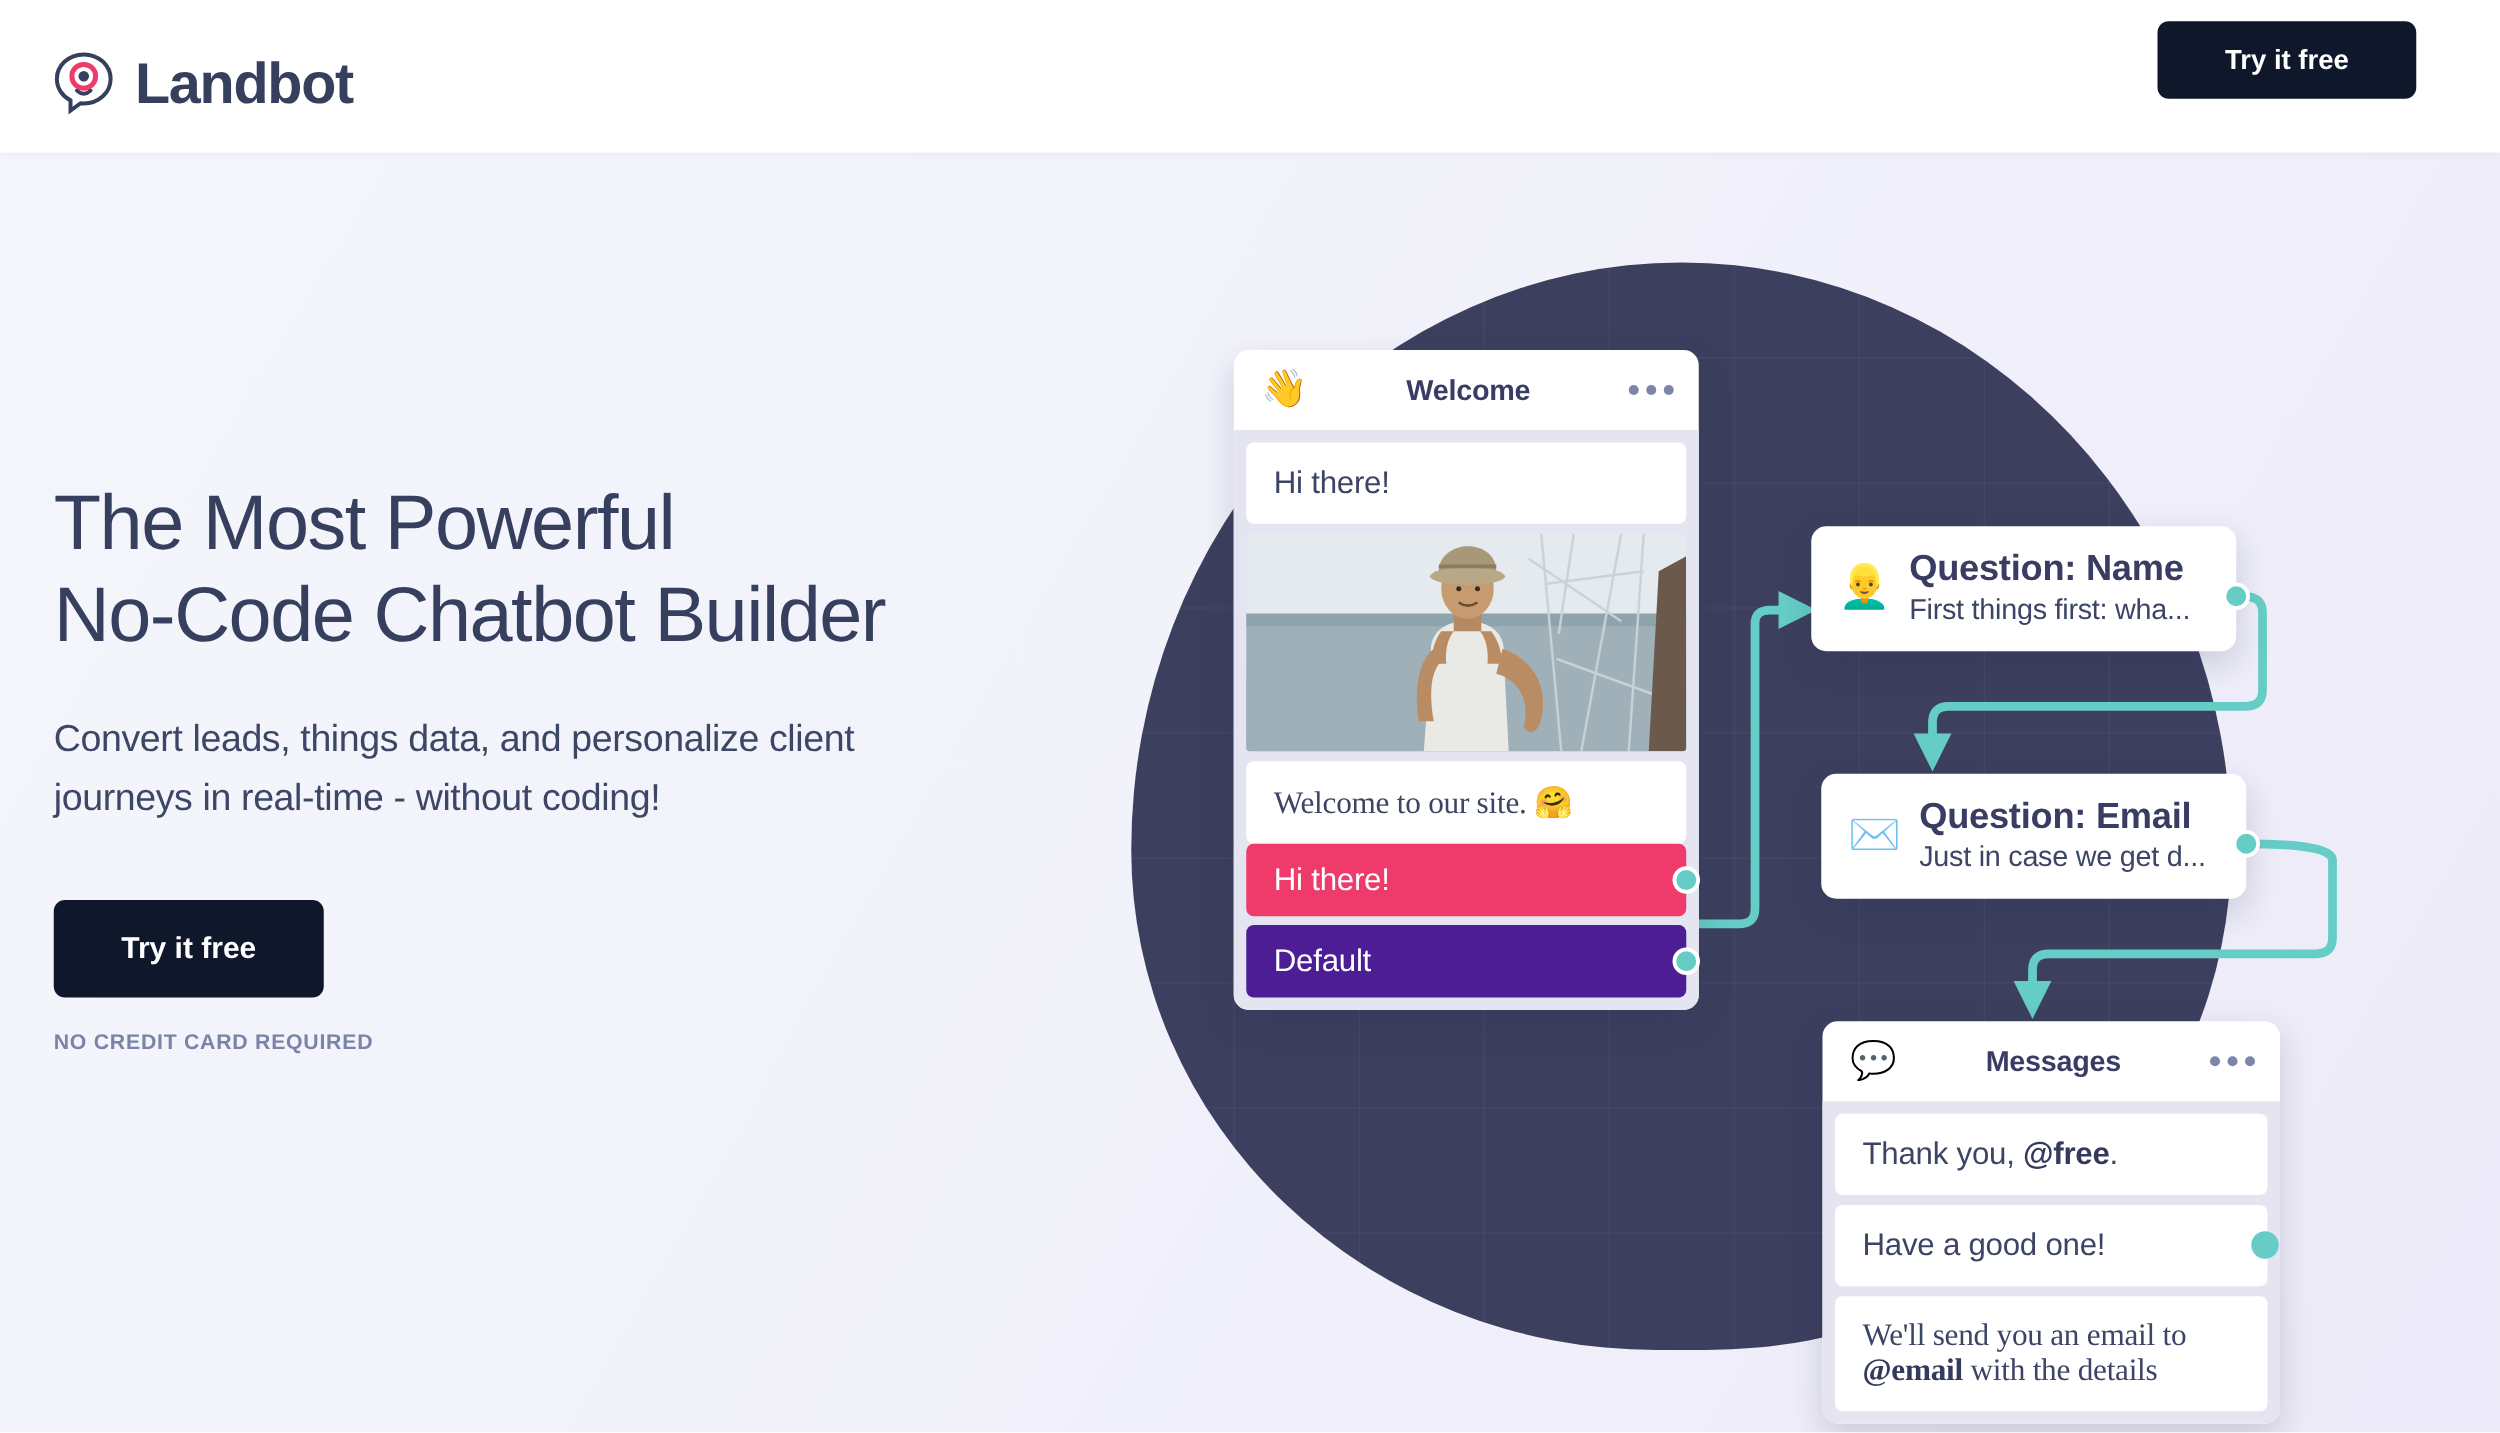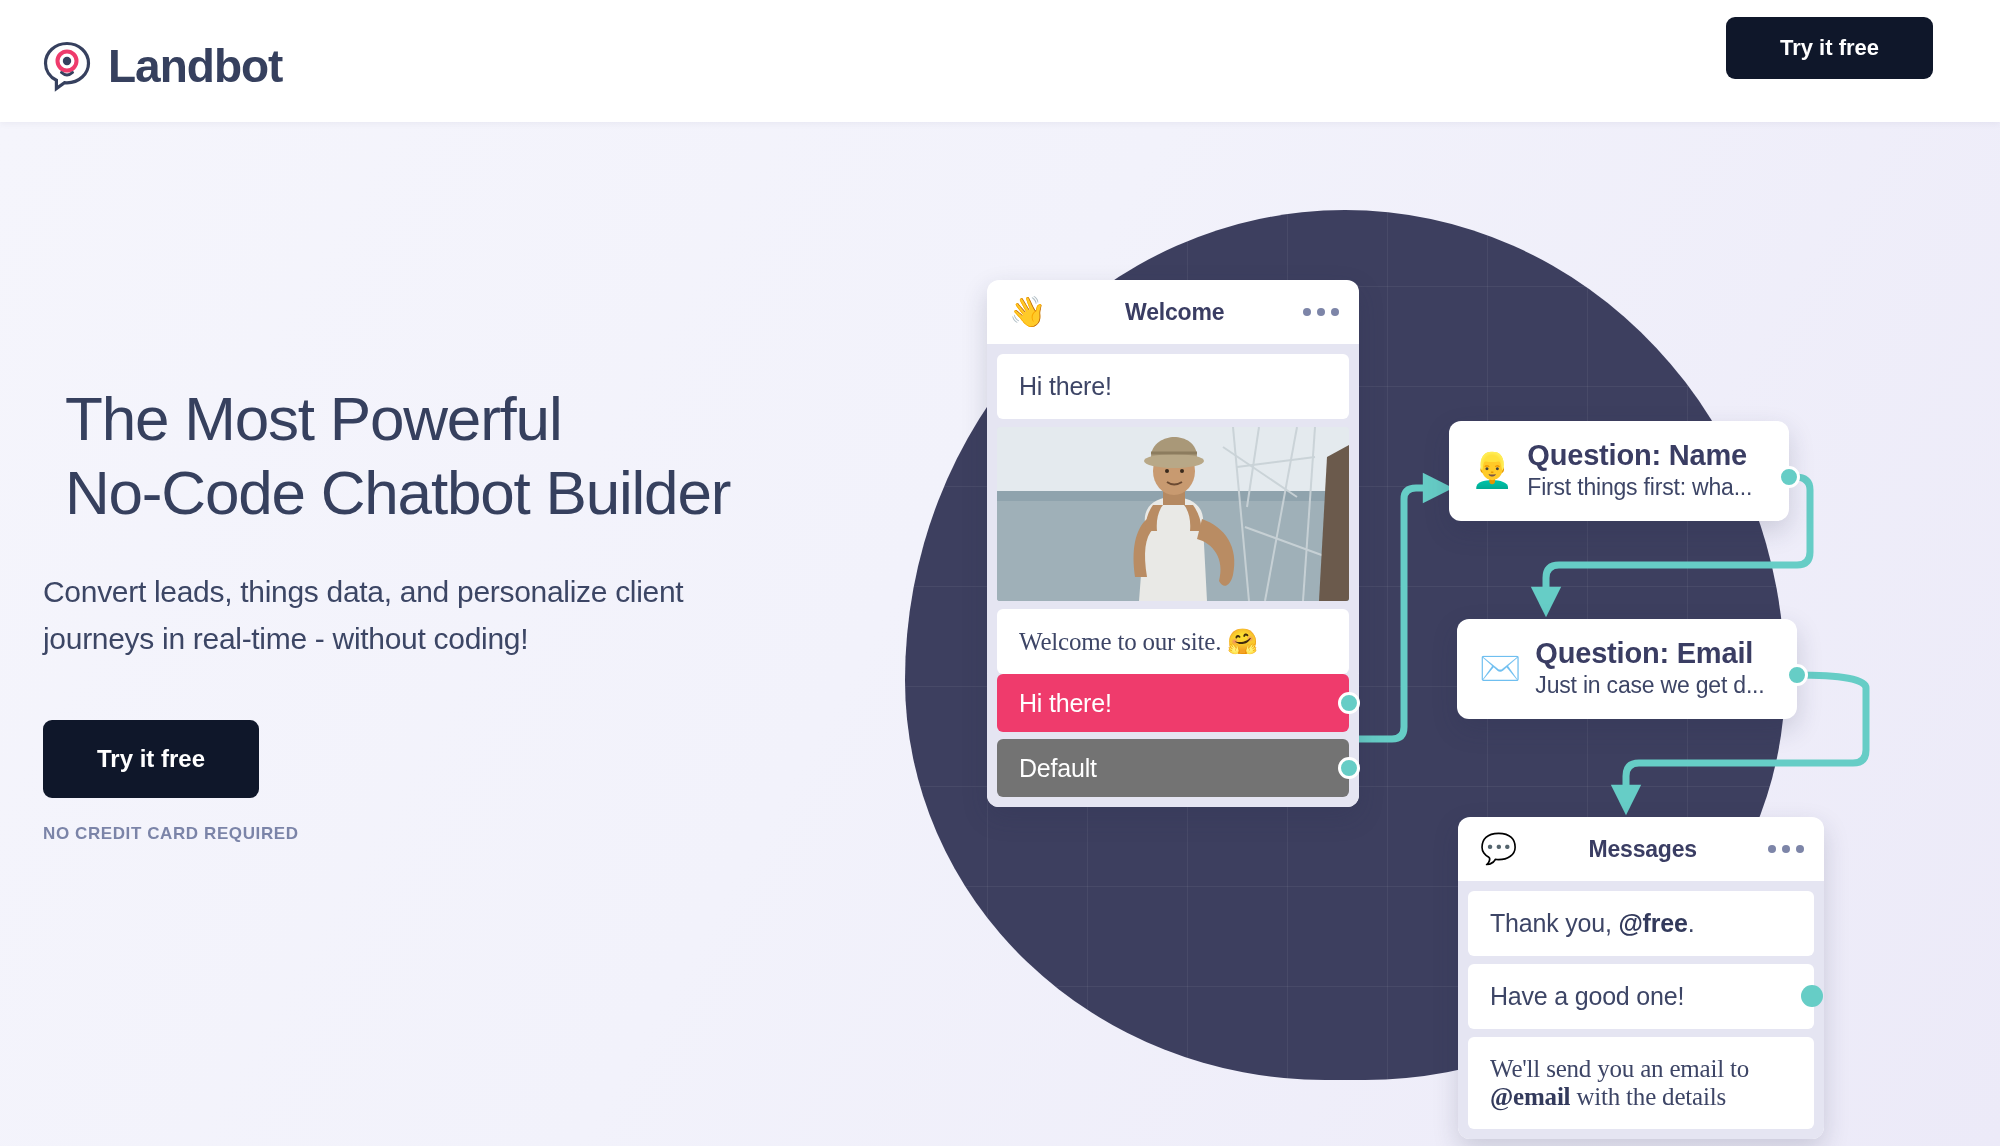--- a/index.html
+++ b/index.html
@@ -51,21 +51,20 @@
     background: linear-gradient(120deg, #f5f5fc 0%, #f2f2fb 45%, #eceaf8 100%);
     overflow: hidden;
   }
 
   
   .hero-left { position: absolute; left: 43px; top: 260px; width: 860px; }
   .headline {
     font-size: 62px; line-height: 1.19; font-weight: 400;
     color: #36405e; letter-spacing: -1.2px;
     font-family: "Liberation Sans", sans-serif;
-    margin-left: 22px;
   }
   .subhead {
     margin-top: 38px;
     font-size: 30px; line-height: 1.58; font-weight: 400;
     color: #3c4665; letter-spacing: -0.3px;
     max-width: 710px;
   }
   .hero-cta {
     margin-top: 58px;
     width: 216px; height: 78px;
@@ -151,21 +150,21 @@
   .choice {
     border-radius: 6px; height: 58px;
     display: flex; align-items: center;
     padding-left: 22px;
     color: #ffffff; font-size: 25px;
     margin-bottom: 7px; position: relative;
     letter-spacing: -0.2px;
   }
   .choice:last-child { margin-bottom: 0; }
   .choice.pink { background: #ef3b6c; }
-  .choice.purple { background: #737373; }
+  .choice.purple { background: #4c1d95; }
 
   .knob {
     position: absolute; width: 22px; height: 22px;
     border-radius: 50%; background: #66cdc6;
     border: 3px solid #ffffff;
     z-index: 20;
   }
 
   
   .qcard { width: 340px; }

